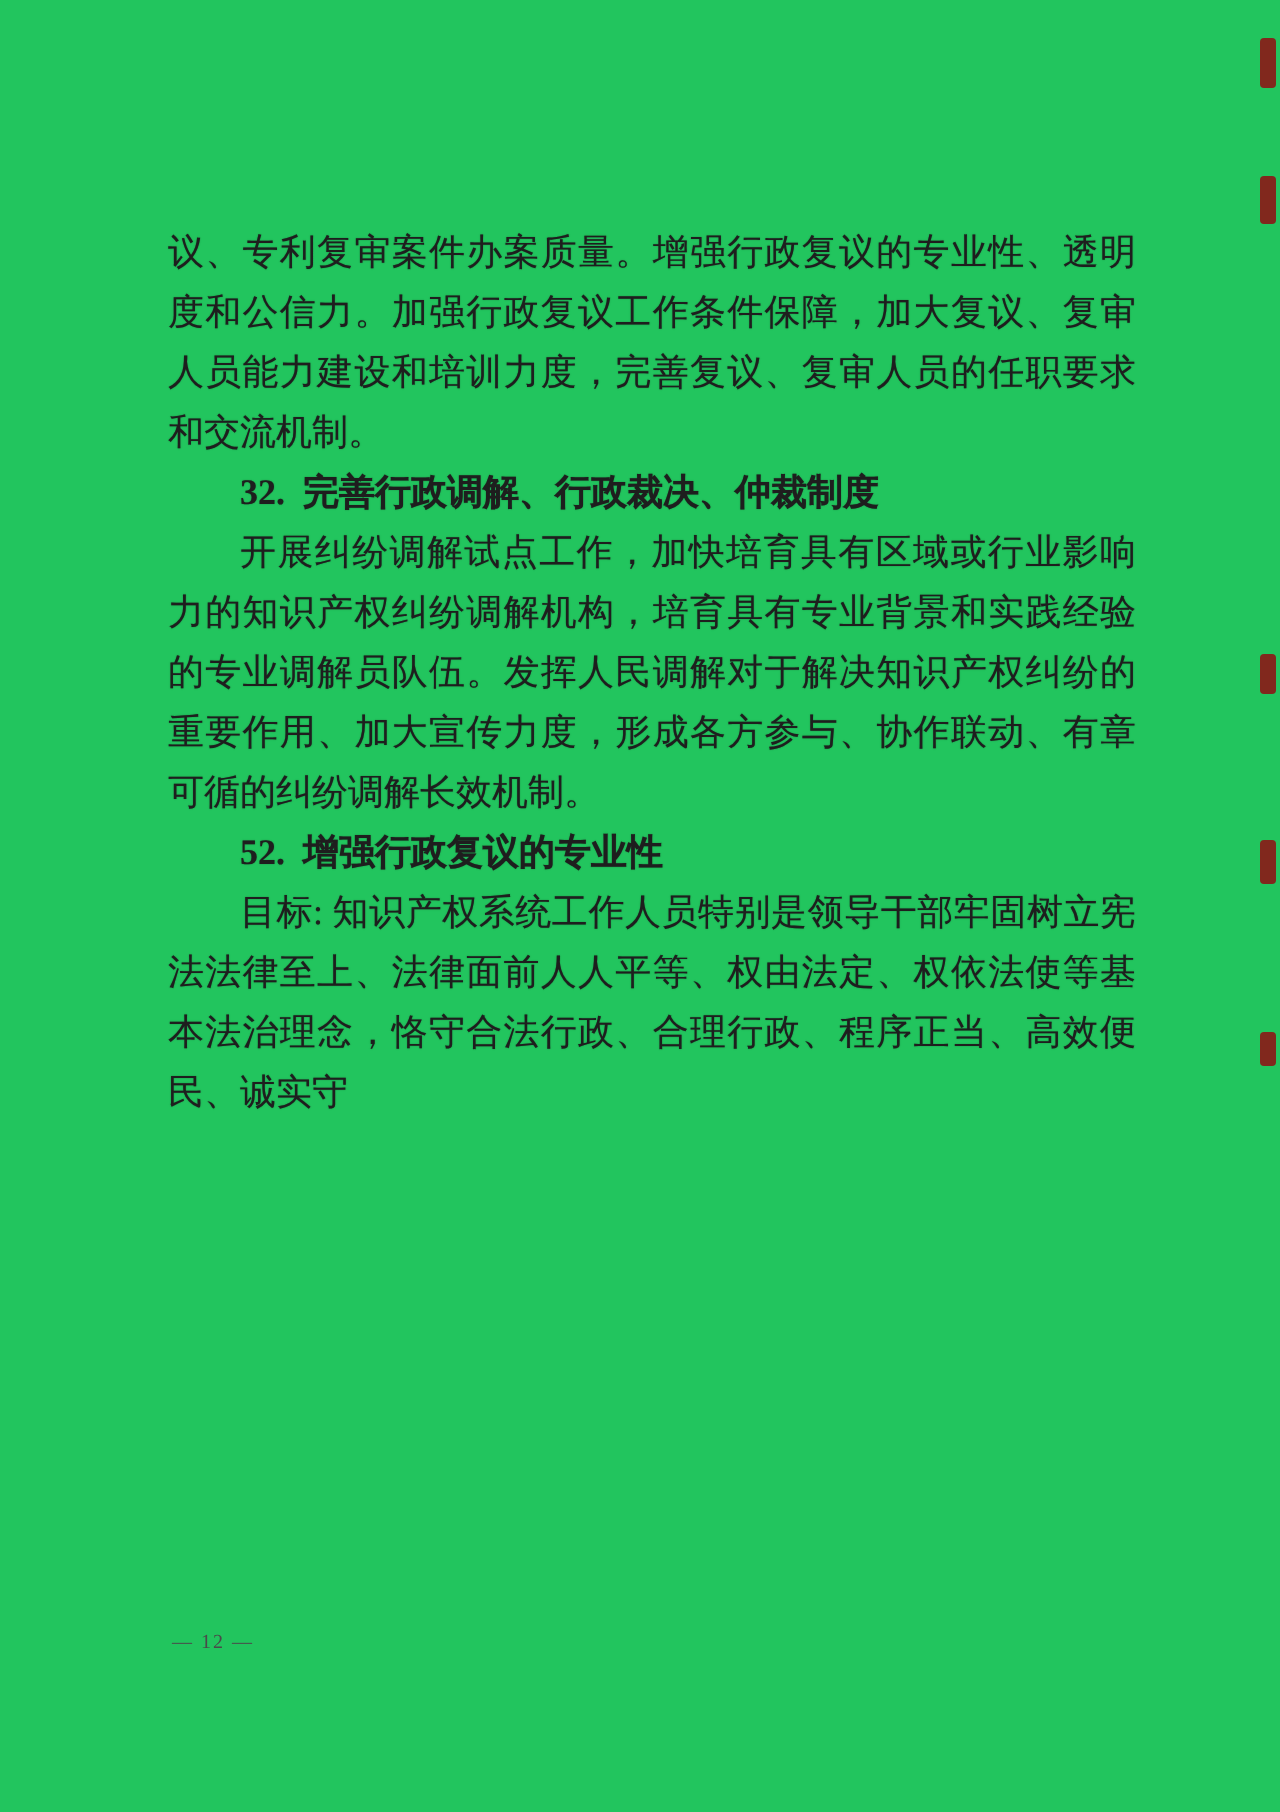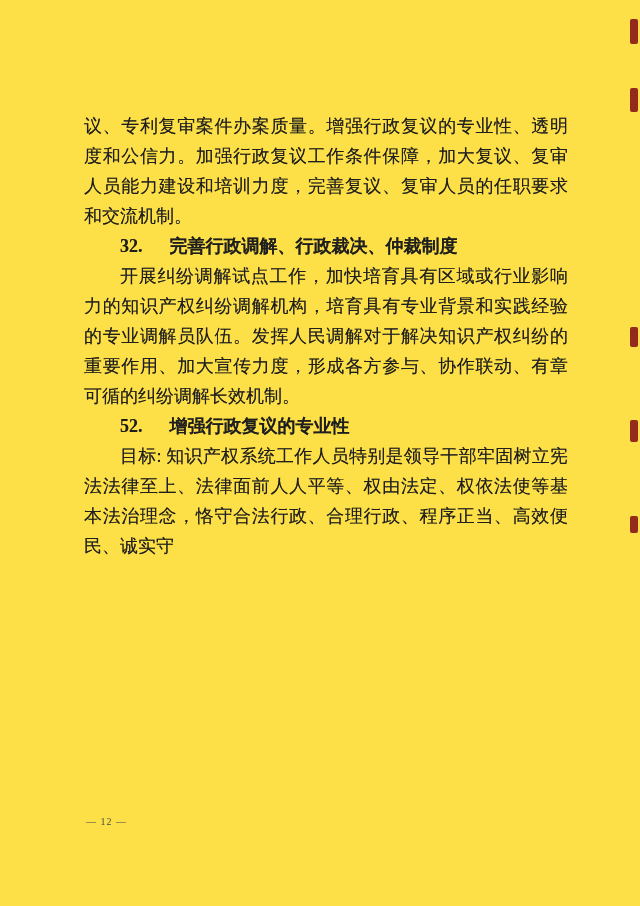--- a/index.html
+++ b/index.html
@@ -4,21 +4,21 @@
 <style>
   html, body {
     margin: 0;
     padding: 0;
     background: #ffffff;
   }
   .page {
     position: relative;
     width: 640px;
     height: 906px;
-    background: #fde047;
+    background: #22c55e;
     overflow: hidden;
     font-family: "Liberation Serif", "DejaVu Serif", serif;
   }
   .text-block {
     position: absolute;
     left: 84px;
     top: 111px;
     width: 484px;
     font-size: 18px;
     line-height: 30px;
@@ -31,21 +31,21 @@
     margin: 0;
     text-indent: 2em;
   }
   p.continued {
     text-indent: 0;
   }
   p.num-heading {
     font-weight: bold;
   }
   p.num-heading .heading-title {
-    margin-left: 27px;
+    margin-left: 9px;
   }
   p.sub-heading {
     font-weight: bold;
     font-style: italic;
   }
   .footer {
     position: absolute;
     left: 86px;
     top: 812px;
     font-size: 10px;

